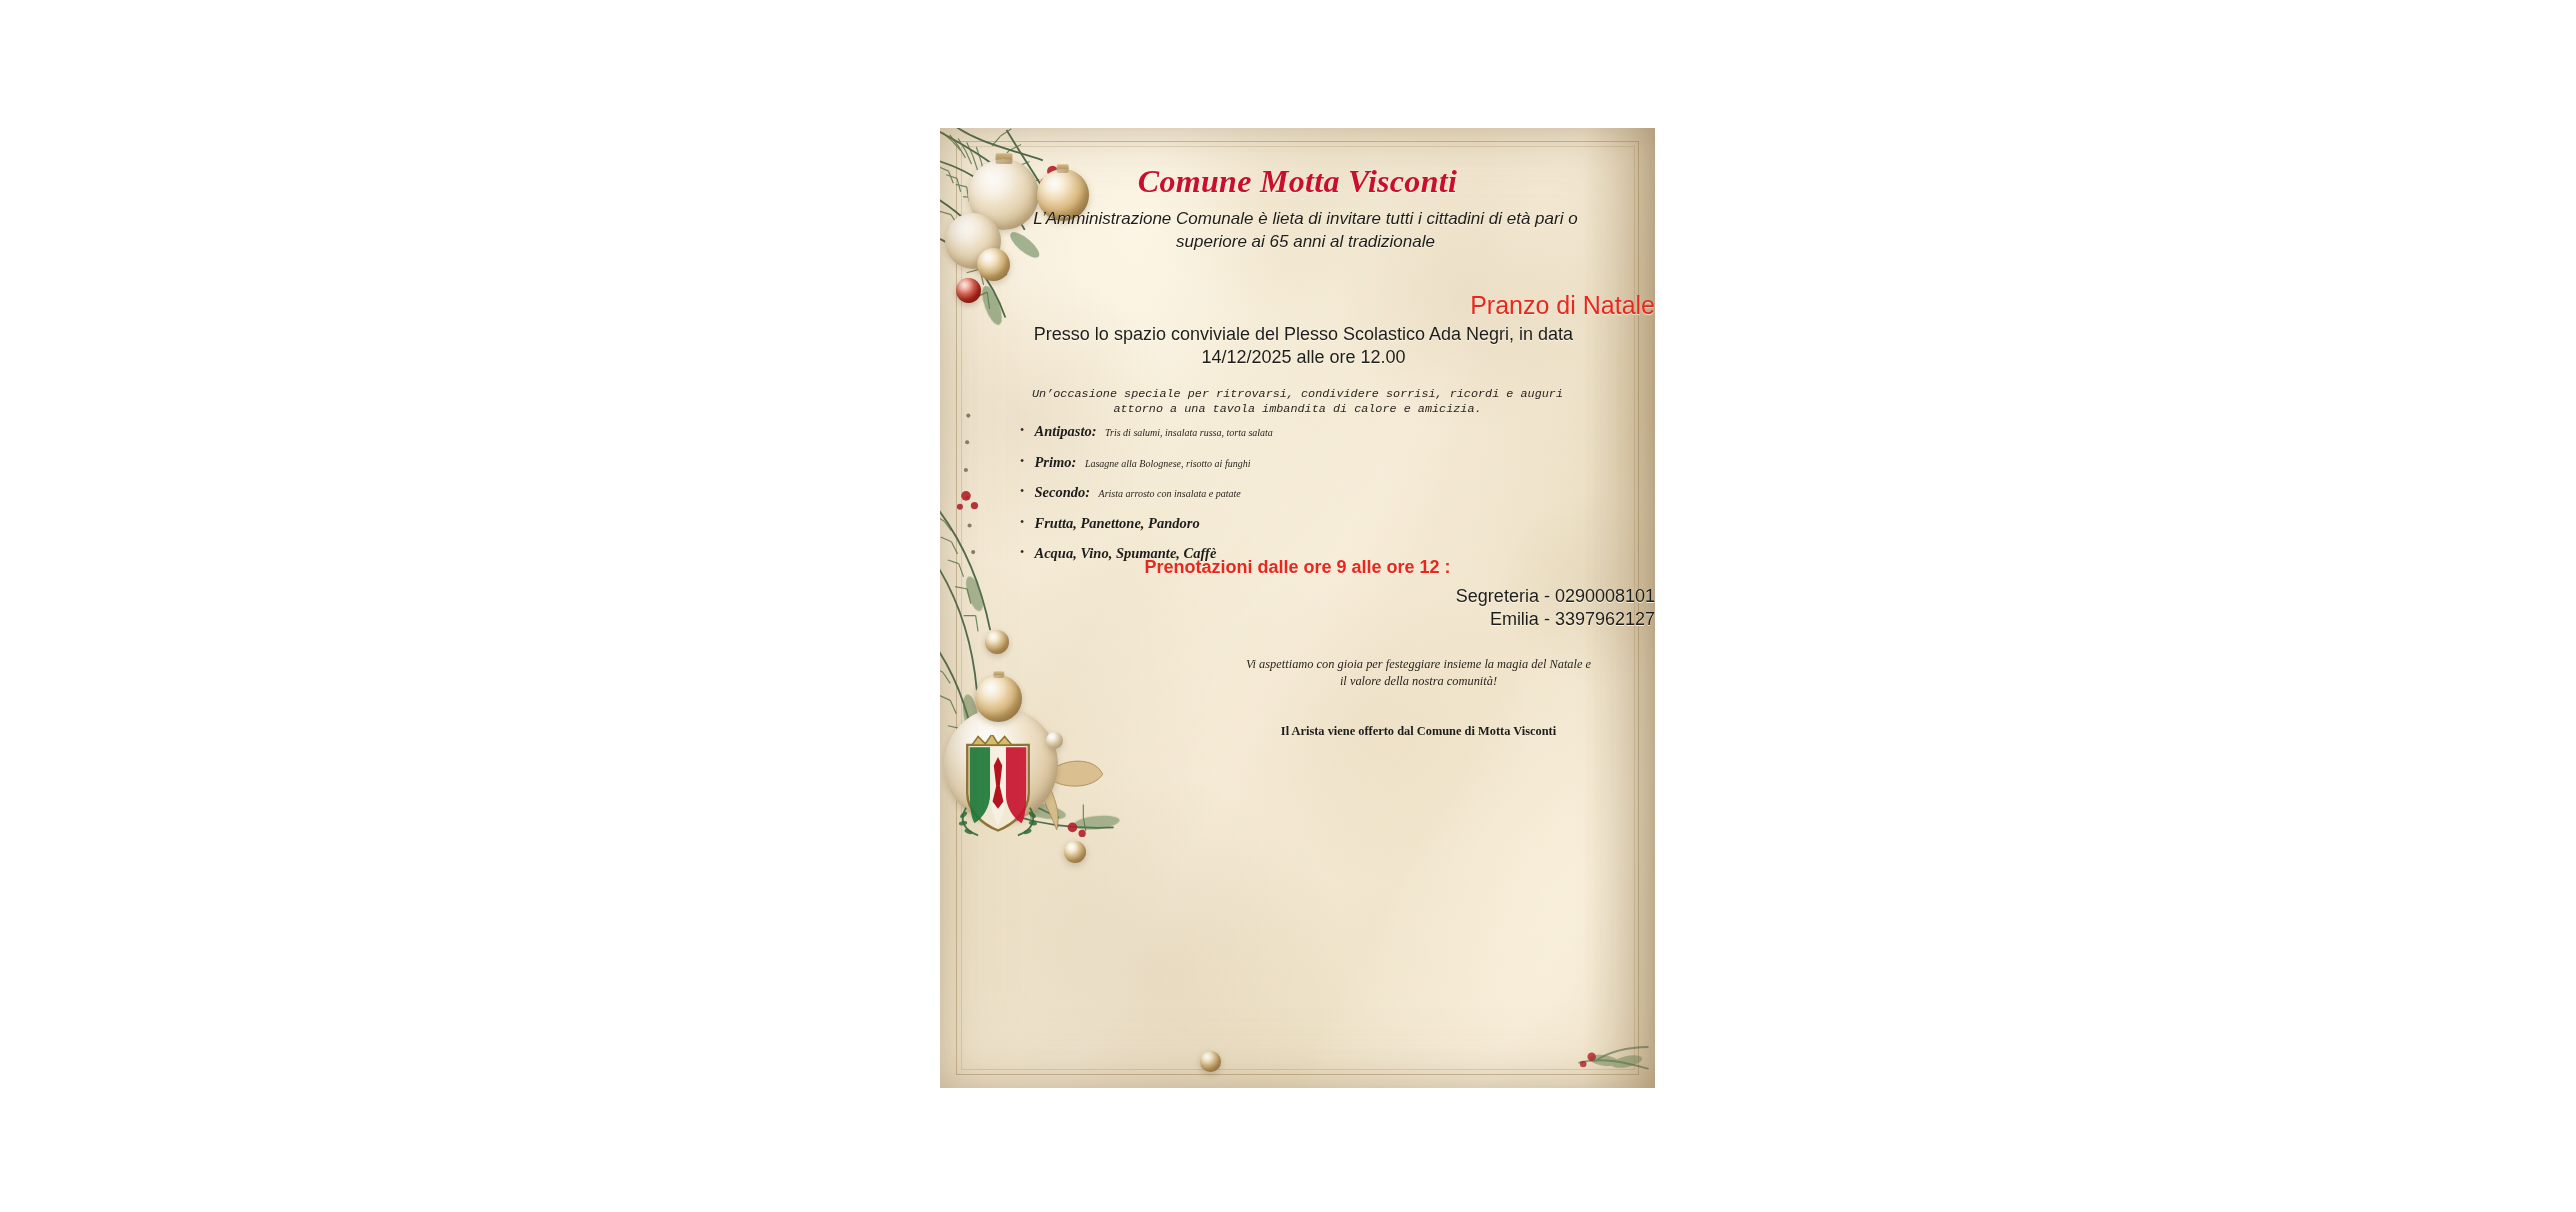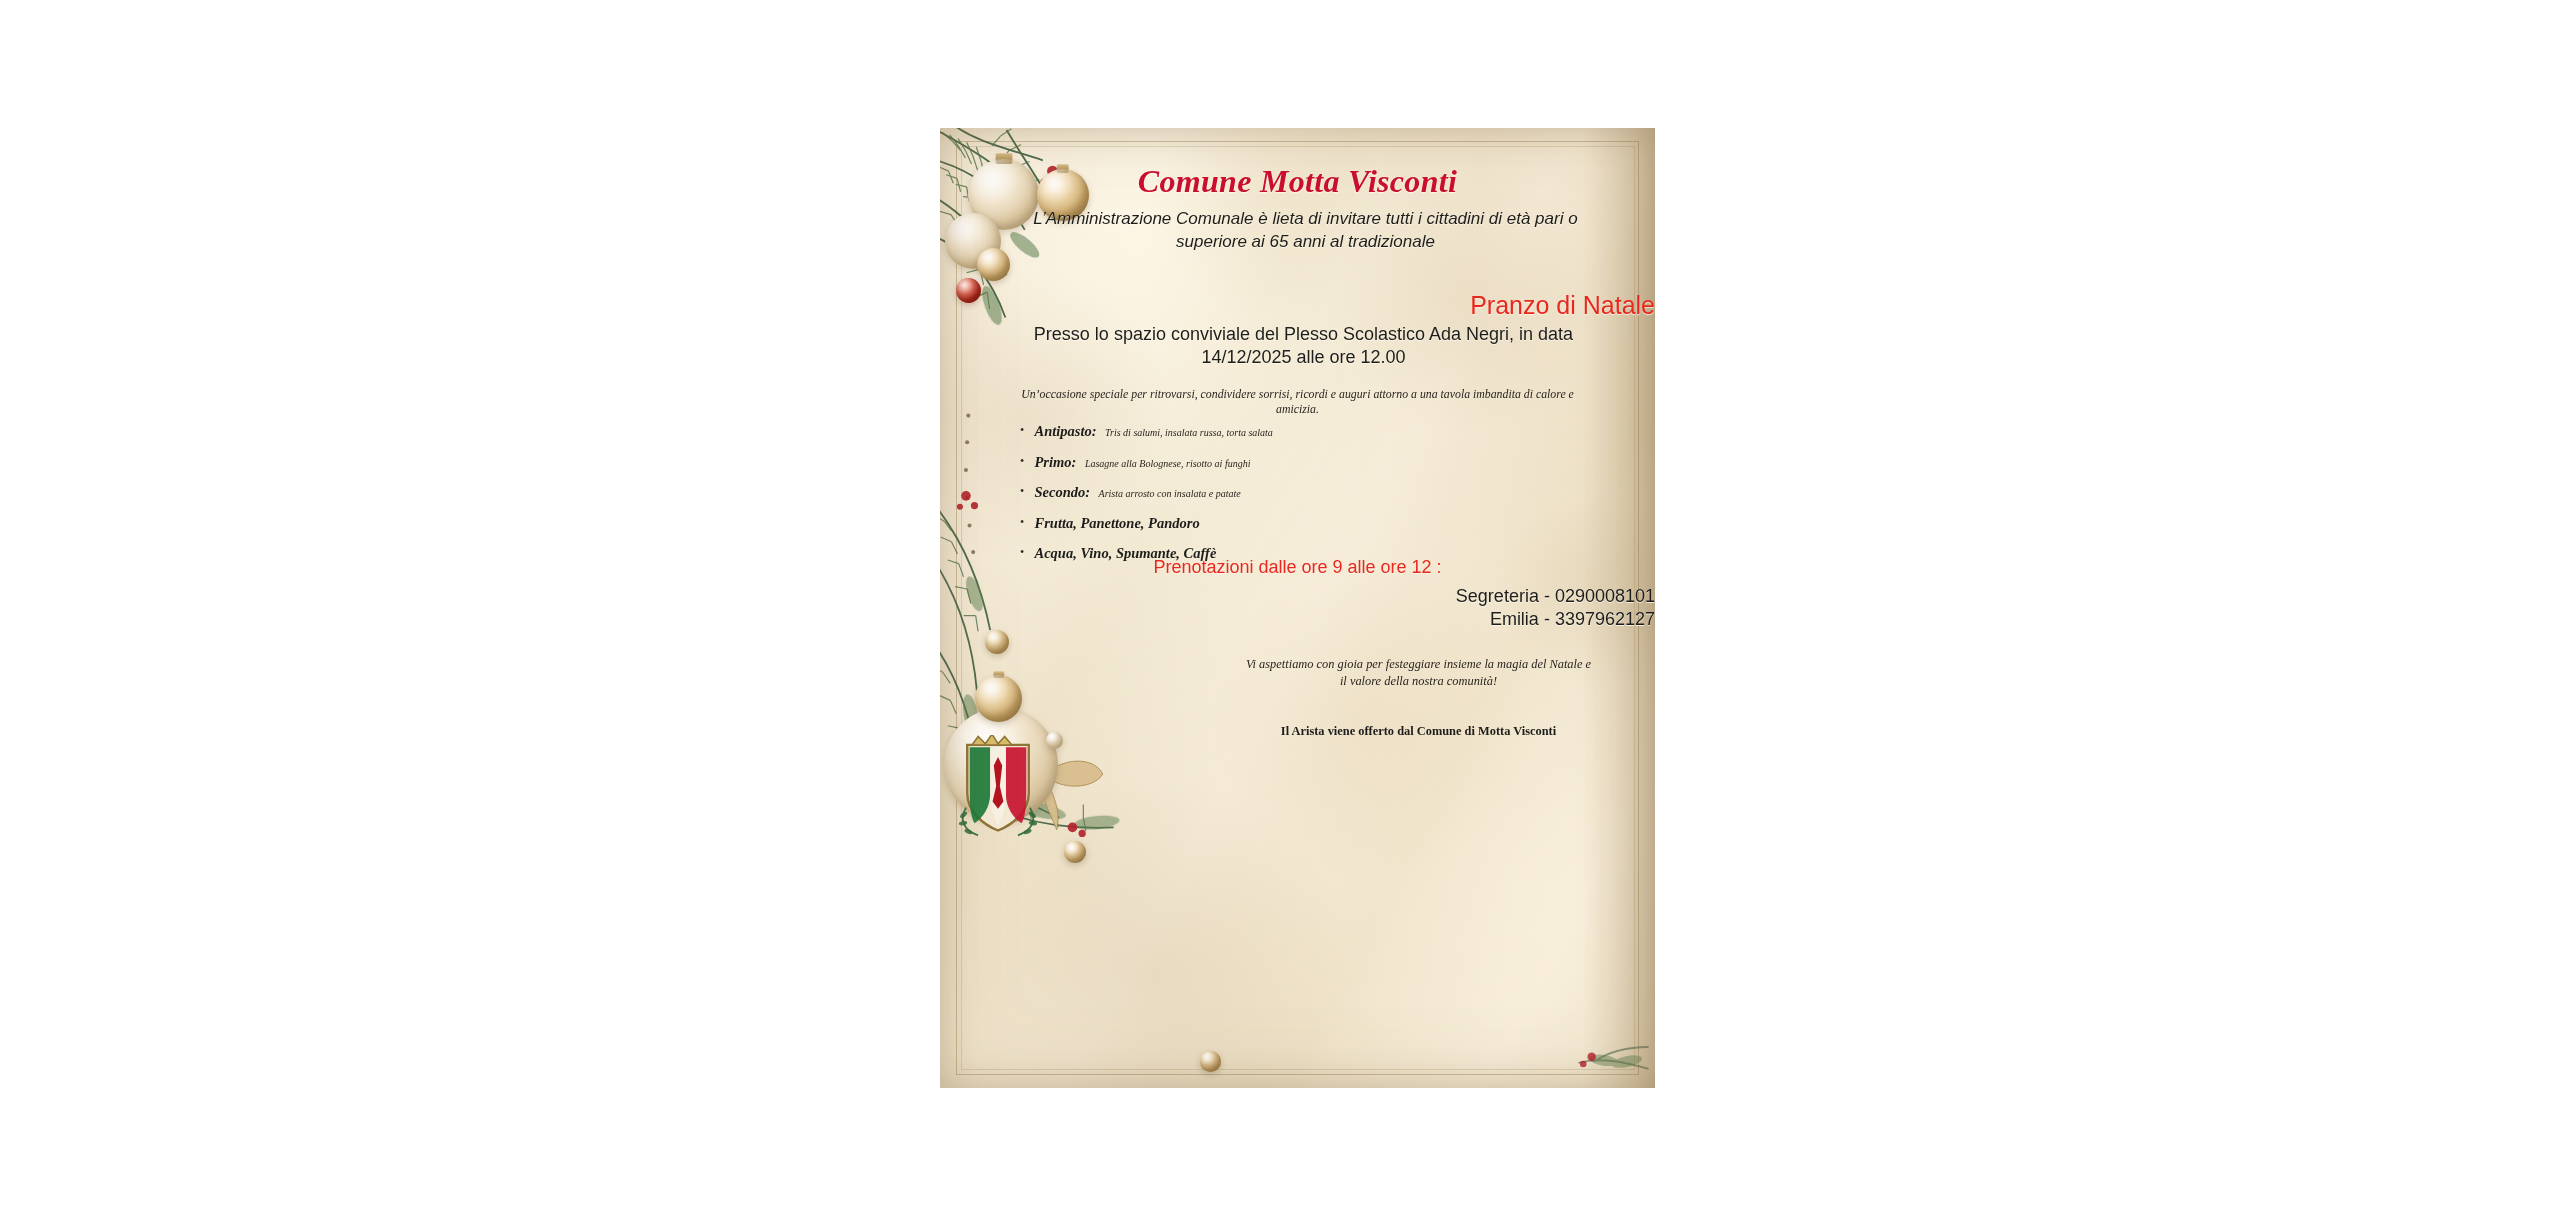--- a/index.html
+++ b/index.html
@@ -155,21 +155,21 @@
     left: 57px; right: 45px; top: 195px;
     font-family: "Liberation Sans", sans-serif;
     font-size: 18px;
     line-height: 1.27;
     color: #1d1d1b;
     text-shadow: 0 0.6px 0.6px rgba(255,250,238,0.8);
   }
 
   #subtext {
     left: 65px; right: 65px; top: 259px;
-    font-family: Liberation Serif, serif;
+    font-family: Liberation Mono, monospace;
     font-style: italic;
     font-size: 11.8px;
     line-height: 1.3;
     color: #2a2520;
   }
 
   
   #menu {
     position: absolute;
     left: 80px;
@@ -201,21 +201,21 @@
   }
   .menu-desc {
     font-style: italic;
     font-size: 10px;
     color: #2a2520;
   }
 
   #booking-title {
     left: 0; right: 0; top: 429px;
     font-family: "Liberation Sans", sans-serif;
-    font-weight: normal;
+    font-weight: bold;
     font-size: 18px;
     color: #e8281e;
     text-shadow: 0 0.6px 0.6px rgba(255,250,238,0.75);
   }
   #phones {
     left: 0; right: 0; top: 457px;
     font-family: "Liberation Sans", sans-serif;
     font-size: 18px;
     line-height: 1.28;
     color: #1d1d1b;

